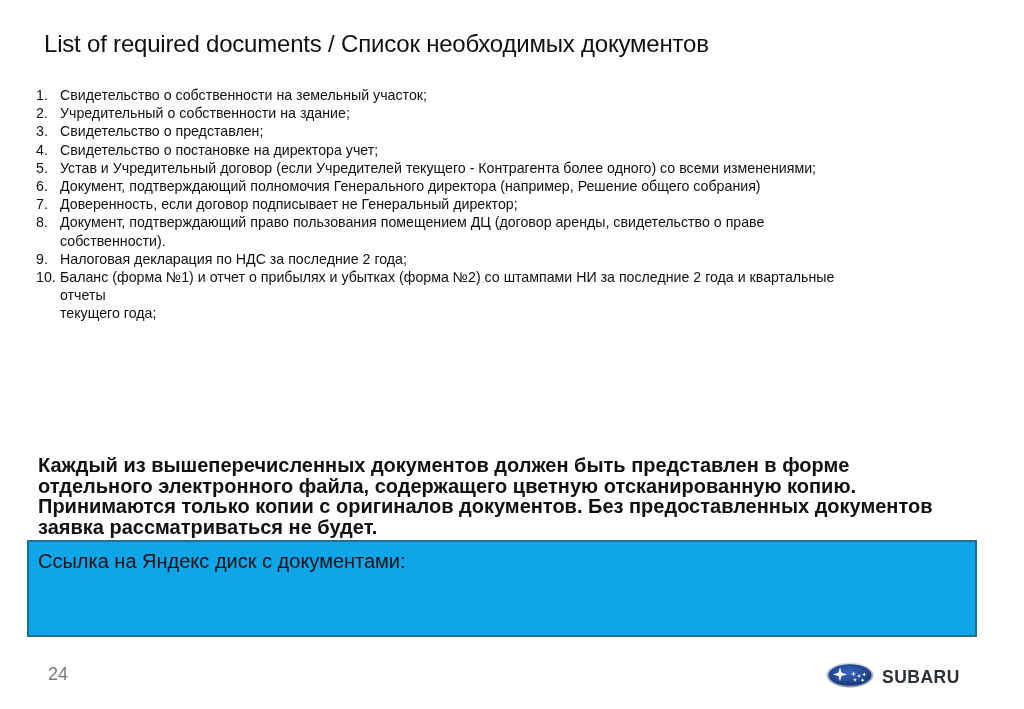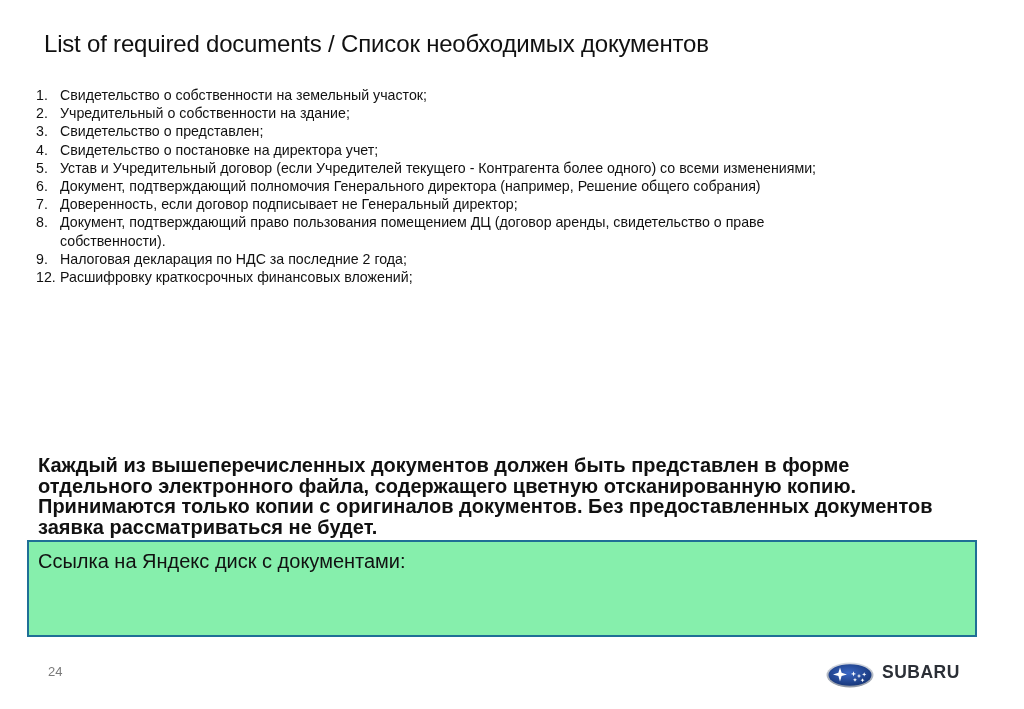--- a/index.html
+++ b/index.html
@@ -62,44 +62,45 @@
       line-height: 20.5px;
       color: #111111;
     }
     .link-box {
       position: absolute;
       left: 27px;
       top: 540px;
       width: 946px;
       height: 93px;
       border: 2.5px solid #1f6f96;
-      background: #86efac;
+      background: #0ea5e9;
     }
     .link-box .label {
       position: absolute;
       left: 9px;
       top: 8px;
       font-family: "Liberation Sans", "DejaVu Sans", sans-serif;
       font-size: 20px;
       color: #111111;
       white-space: nowrap;
     }
     .page-number {
       position: absolute;
       left: 48px;
       top: 664px;
       font-family: "Liberation Sans", "DejaVu Sans", sans-serif;
-      font-size: 13px;
+      font-size: 18px;
       color: #7a7a7a;
     }
     .brand {
       position: absolute;
       left: 826px;
       top: 662px;
       display: flex;
+      align-items: center;
       gap: 8px;
     }
     .brand .wordmark {
       font-family: "Liberation Sans", "DejaVu Sans", sans-serif;
       font-weight: bold;
       font-size: 17.5px;
       letter-spacing: 0.5px;
       color: #2b2f36;
     }
   </style>
@@ -142,22 +143,24 @@
     <li>
       <span class="num">8.</span>
       <span class="txt">Документ, подтверждающий право пользования помещением ДЦ (договор аренды, свидетельство о праве
 собственности).</span>
     </li>
     <li>
       <span class="num">9.</span>
       <span class="txt">Налоговая декларация по НДС за последние 2 года;</span>
     </li>
     <li>
-      <span class="num">12.</span>
-      <span class="txt">Расшифровку краткосрочных финансовых вложений;</span>
+      <span class="num">10.</span>
+      <span class="txt">Баланс (форма №1) и отчет о прибылях и убытках (форма №2) со штампами НИ за последние 2 года и квартальные
+отчеты
+ текущего года;</span>
     </li>
   </ul>
 
   <div class="notice">Каждый из вышеперечисленных документов должен быть представлен в форме отдельного электронного файла, содержащего цветную отсканированную копию. Принимаются только копии с оригиналов документов. Без предоставленных документов заявка рассматриваться не будет.</div>
 
   <div class="link-box">
     <div class="label">Ссылка на Яндекс диск с документами:</div>
   </div>
 
   <div class="page-number">24</div>

